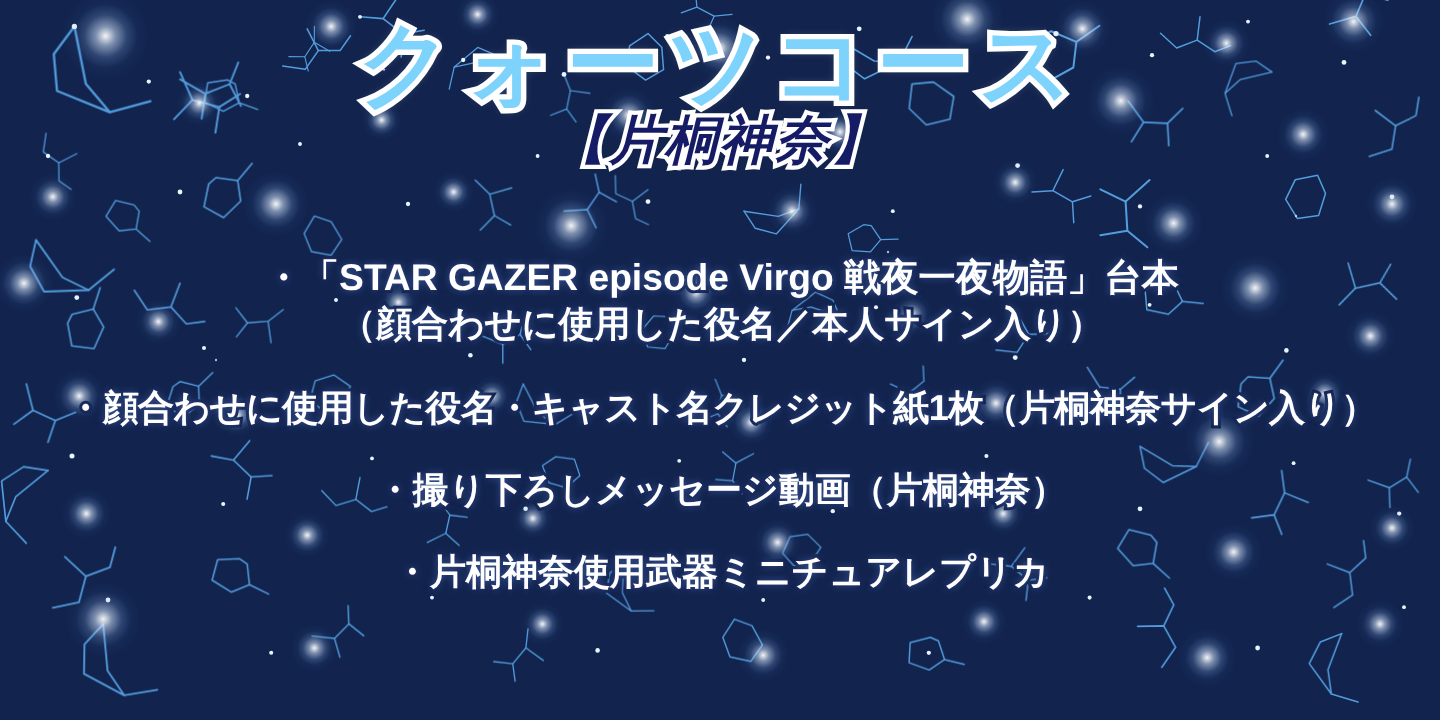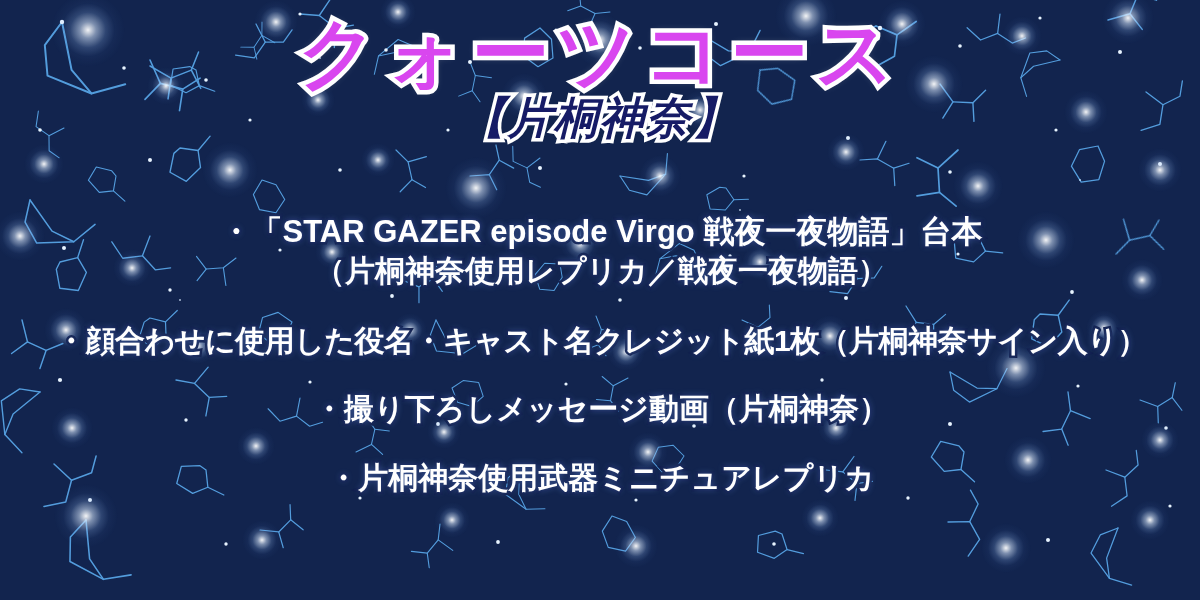--- a/index.html
+++ b/index.html
@@ -64,21 +64,21 @@
     left:0;
     right:0;
     text-align:center;
     line-height:1;
   }
   .title-main{
     display:block;
     font-size:78px;
     font-weight:bold;
     letter-spacing:7px;
-    color:#d946ef;
+    color:#7dd3fc;
     -webkit-text-stroke:9px #ffffff;
     paint-order:stroke fill;
     text-shadow:0 0 10px rgba(255,255,255,.35);
     margin:0;
   }
   .title-sub{
     display:block;
     font-size:44px;
     font-weight:bold;
     letter-spacing:2px;
@@ -361,21 +361,21 @@
 
     <div id="title-block">
       <span class="title-main">クォーツコース</span>
       <span class="title-sub">【片桐神奈】</span>
     </div>
 
     <ul id="bullet-list">
 
       <li class="bullet-item item-1">
         <span class="line line1">・「STAR GAZER episode Virgo 戦夜一夜物語」台本</span>
-        <span class="line line2">（片桐神奈使用レプリカ／戦夜一夜物語）</span>
+        <span class="line line2">（顔合わせに使用した役名／本人サイン入り）</span>
       </li>
 
       <li class="bullet-item item-2">
         <span class="line line1">・顔合わせに使用した役名・キャスト名クレジット紙1枚（片桐神奈サイン入り）</span>
       </li>
 
       <li class="bullet-item item-3">
         <span class="line line1">・撮り下ろしメッセージ動画（片桐神奈）</span>
       </li>
 

